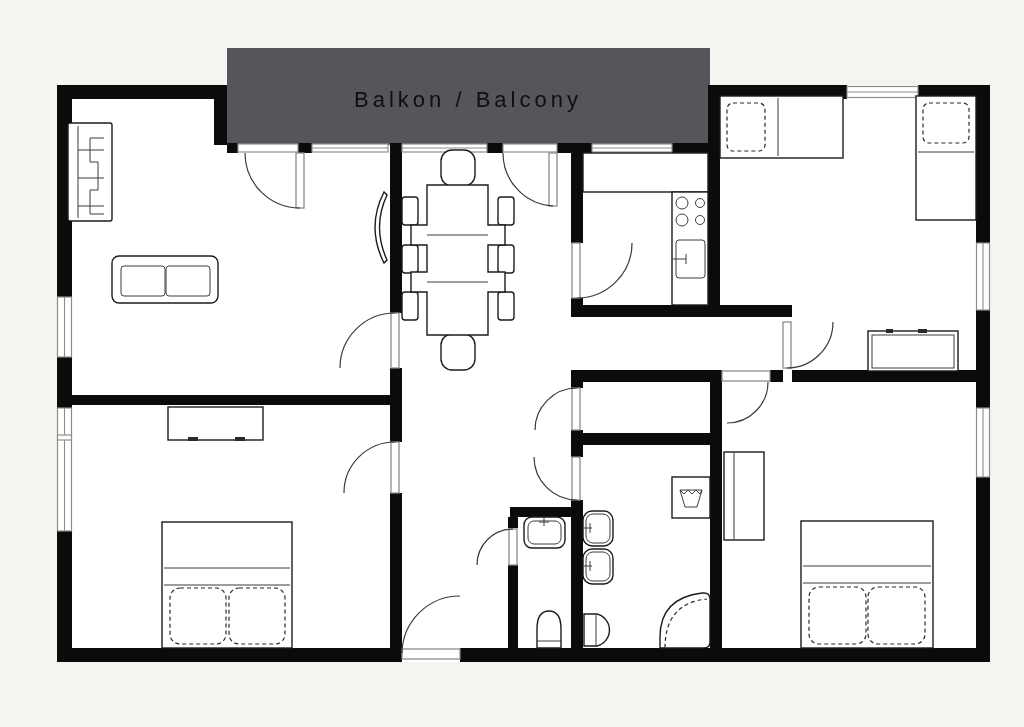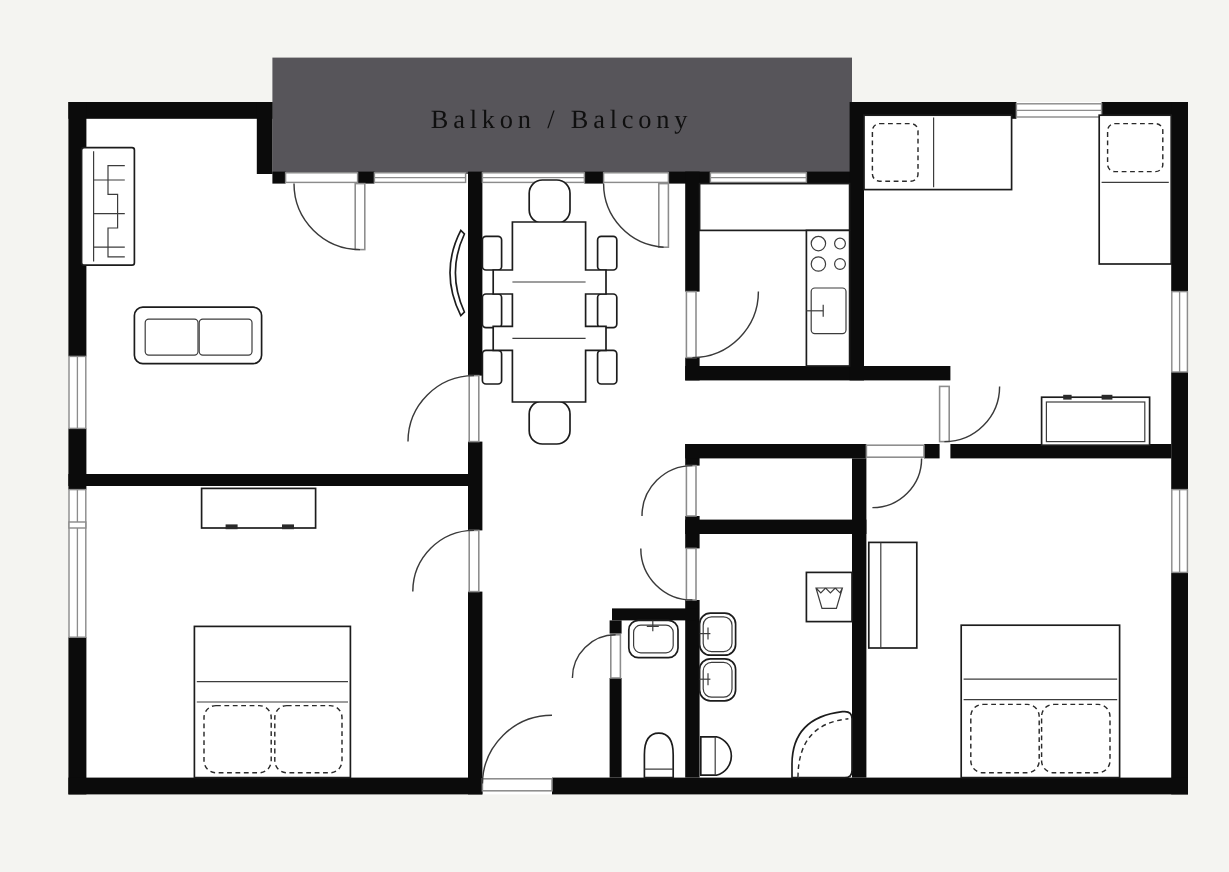--- a/index.html
+++ b/index.html
@@ -1,17 +1,17 @@
 <!DOCTYPE html>
 <html><head>
 <meta charset="utf-8">
 <style>
   html,body{margin:0;padding:0;background:#f4f4f1;}
   .stage{position:relative;width:1024px;height:727px;background:#f4f4f1;overflow:hidden;
-         font-family:Liberation Serif, serif;}
+         font-family:Liberation Sans, sans-serif;}
   svg{position:absolute;left:0;top:0;}
   .wall{fill:#0b0b0b;stroke:none;}
   .floor{fill:#ffffff;}
   .win{fill:#ffffff;stroke:#8c8c8c;stroke-width:1.2;}
   .winline{stroke:#8c8c8c;stroke-width:1.1;}
   .leaf{fill:#ffffff;stroke:#8c8c8c;stroke-width:1.3;}
   .arc{fill:none;stroke:#3a3a3a;stroke-width:1.2;}
   .furn{fill:#ffffff;stroke:#1c1c1c;stroke-width:1.4;}
   .furn-thin{fill:none;stroke:#3c3c3c;stroke-width:1;}
   .furn-dash{fill:#ffffff;stroke:#2a2a2a;stroke-width:1.2;stroke-dasharray:4 3;}

